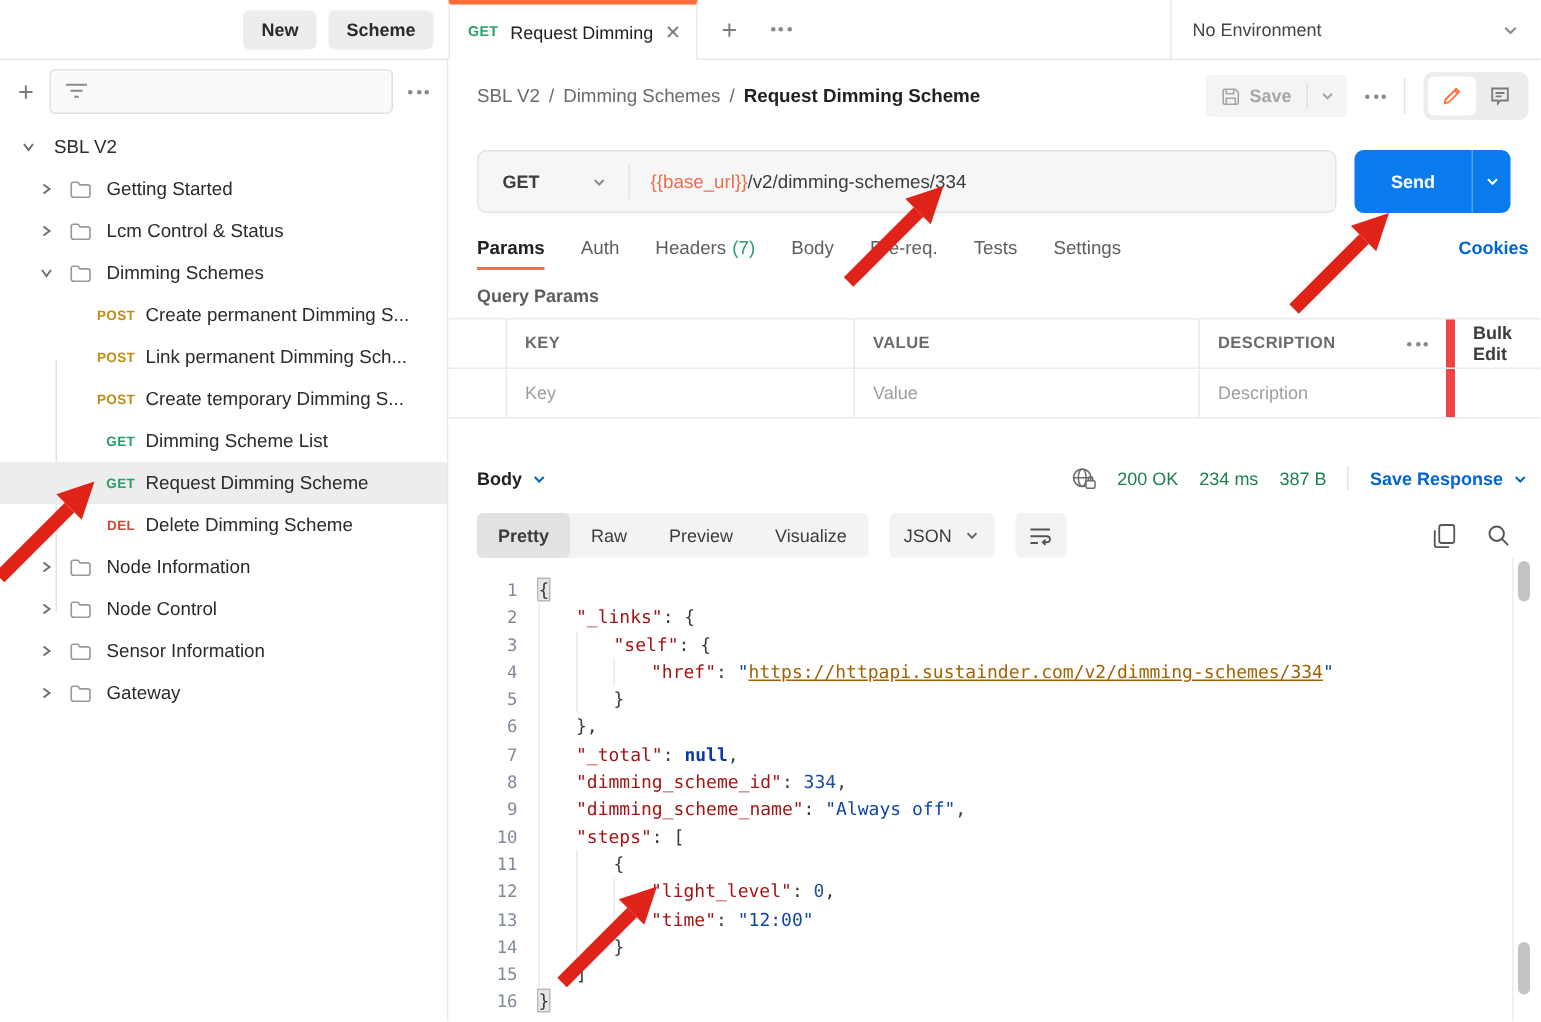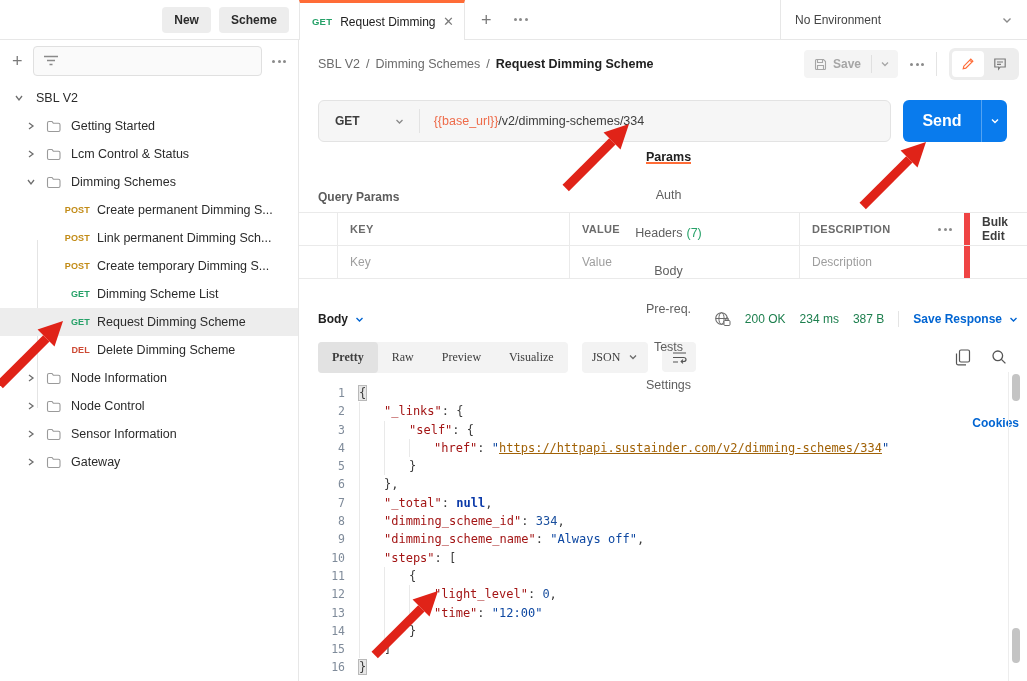--- a/index.html
+++ b/index.html
@@ -73,26 +73,26 @@
   .url-box { flex:1; background:#f6f6f6; border:1px solid #e3e3e3; border-radius:6px;
     display:flex; align-items:center; }
   .url-method { display:flex; align-items:center; gap:34px; padding:0 14px 0 16px;
     font-weight:700; color:#3d3d3d; font-size:12px; cursor:pointer; }
   .url-div { width:1px; height:24px; background:#e3e3e3; }
   .url-text { padding-left:14px; font-size:12.5px; color:#3d3d3d; white-space:nowrap; }
   .url-var { color:#ee6b4a; }
   .send-btn { width:104px; background:#097bed; border-radius:6px; display:flex;
     color:#fff; cursor:pointer; }
   .send-main { flex:1; display:flex; align-items:center; justify-content:center;
-    font-size:16px; font-weight:700; }
+    font-size:12px; font-weight:700; }
   .send-chev { width:26px; border-left:1px solid rgba(255,255,255,.3); display:flex;
     align-items:center; justify-content:center; }
 
   .req-tabs { margin-top:8px; height:30px; display:flex; align-items:center; gap:24px;
-    padding:0 8px 0 19px; font-size:12.5px; color:#5f5f5f;flex-direction:column; }
+    padding:0 8px 0 19px; font-size:12.5px; color:#5f5f5f; }
   .rtab { cursor:pointer; height:30px; display:flex; align-items:center; position:relative; }
   .rtab.active { color:#212121; font-weight:700; }
   .rtab.active::after { content:""; position:absolute; left:0; right:0; bottom:0;
     height:2px; background:#ff6c37; }
   .rtab .cnt { color:#26a168; margin-left:4px; }
   .cookies { margin-left:auto; color:#0265d2; font-weight:700; font-size:12px; cursor:pointer; }
 
   .qp-title { margin:10px 0 0 19px; font-size:12px; font-weight:700; color:#5c5c5c; }
 
   .ptable { margin-top:8px; border-top:1px solid #eaeaea; }
@@ -110,21 +110,21 @@
 
   .resp-head { margin-top:26px; padding:0 8px 0 19px; height:28px; display:flex; align-items:center; }
   .body-dd { display:flex; align-items:center; gap:6px; font-weight:700; font-size:12px;
     color:#212121; cursor:pointer; }
   .resp-meta { margin-left:auto; display:flex; align-items:center; gap:14px; }
   .stat { color:#1d7f4e; font-size:12px; }
   .save-resp { color:#0265d2; font-weight:700; font-size:12px; display:flex; gap:6px;
     align-items:center; cursor:pointer; }
 
   .resp-toolbar { margin-top:8px; padding:0 8px 0 19px; height:32px; display:flex;
-    align-items:center; gap:14px;font-family:Liberation Serif, serif; }
+    align-items:center; gap:14px; }
   .seg { background:#f3f3f3; border-radius:4px; display:flex; }
   .seg-btn { padding:8px 14px; font-size:12px; color:#3d3d3d; border-radius:4px; cursor:pointer; }
   .seg-btn.active { background:#e2e2e2; font-weight:700; }
   .fmt-pill { background:#f3f3f3; border-radius:4px; padding:8px 10px; display:flex;
     gap:8px; align-items:center; font-size:12px; color:#3d3d3d; cursor:pointer; }
   .wrap-pill { background:#f3f3f3; border-radius:4px; width:34px; height:30px;
     display:flex; align-items:center; justify-content:center; cursor:pointer; }
   .resp-icons { margin-left:auto; display:flex; gap:20px; align-items:center; padding-right:12px; }
 
   .code-pane { margin-top:8px; font-family:"DejaVu Sans Mono", monospace; font-size:12px;

